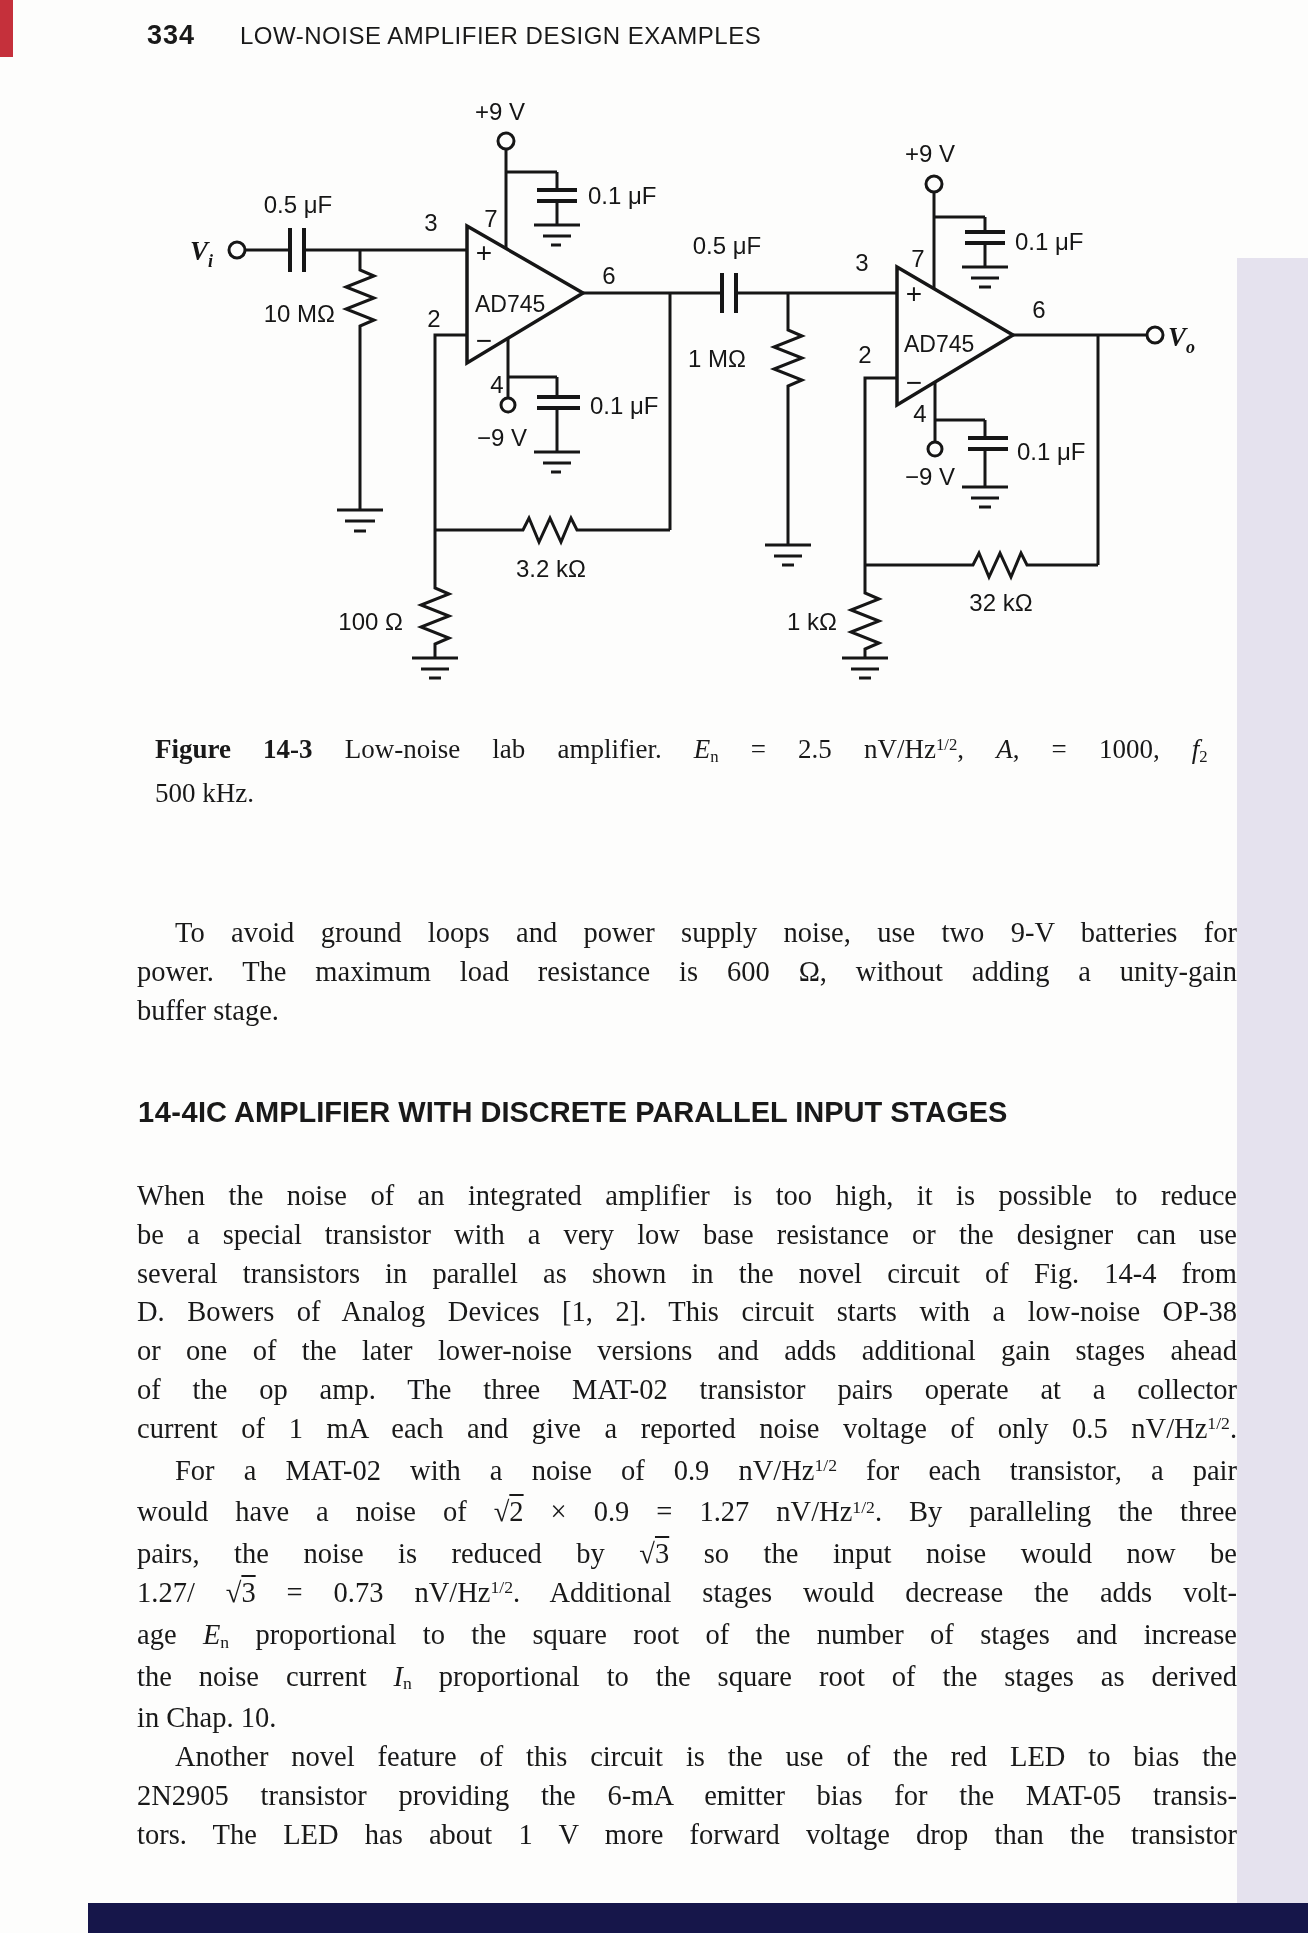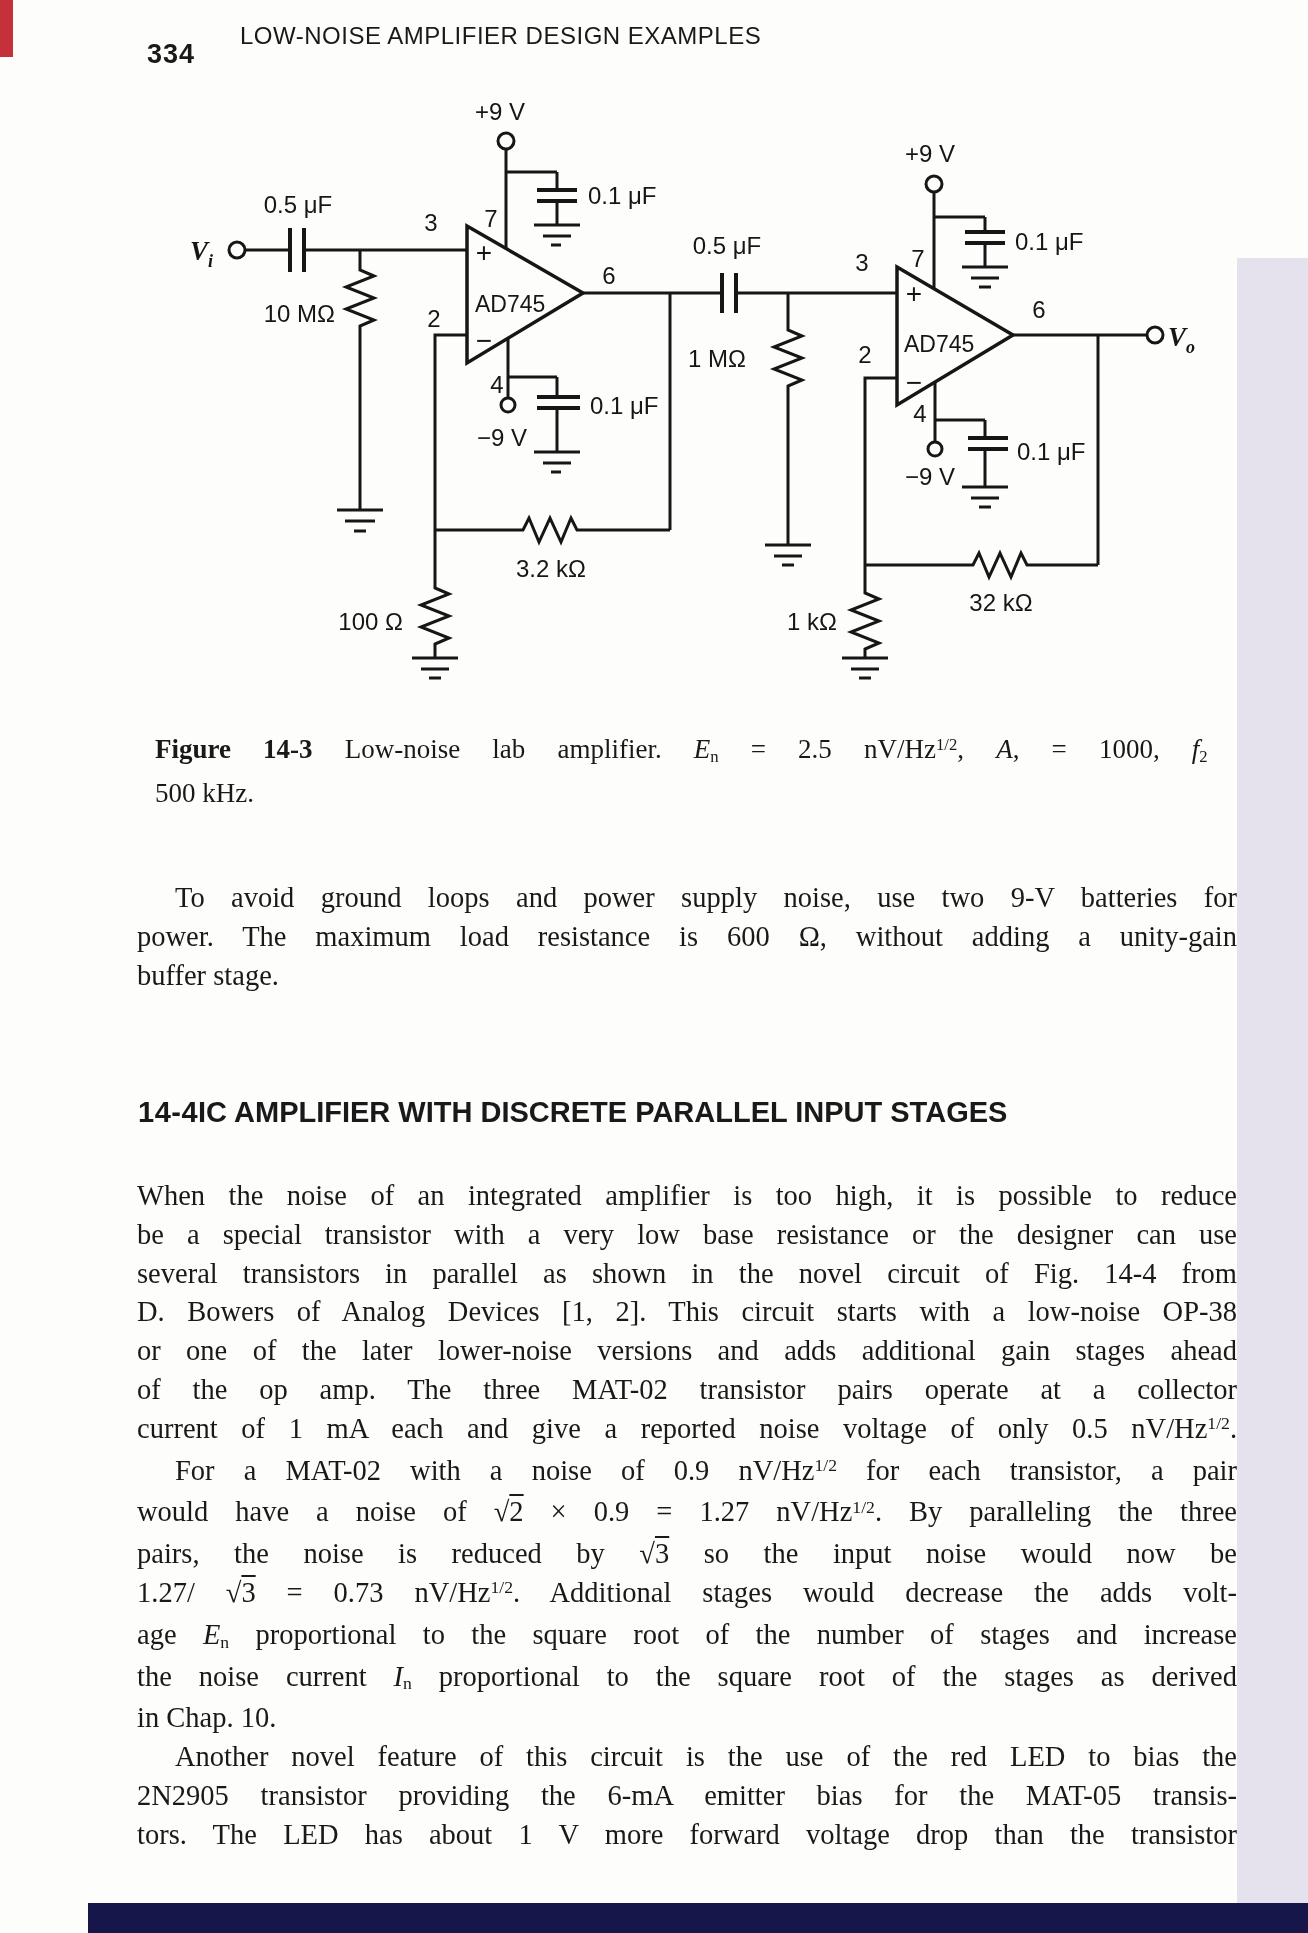--- a/index.html
+++ b/index.html
@@ -1,21 +1,21 @@
 <!DOCTYPE html>
 <html><head>
 <meta charset="utf-8">
 <style>
   html,body{margin:0;padding:0;background:#888;}
   #page{position:relative;width:1308px;height:1933px;background:#fdfdfc;overflow:hidden;
         font-family:"Liberation Serif","DejaVu Serif",serif;color:#191919;}
   
   #header{position:absolute;top:20px;left:0;width:100%;height:40px;}
   #page-number{position:absolute;left:147px;top:0;font-family:"Liberation Sans","DejaVu Sans",sans-serif;
-        font-weight:bold;font-size:27px;letter-spacing:1px;margin-top:19px;}
+        font-weight:bold;font-size:27px;letter-spacing:1px;}
   #running-title{position:absolute;left:240px;top:2px;font-family:Liberation Sans, sans-serif;
         font-size:24px;letter-spacing:0.5px;}
   
   #circuit-svg{position:absolute;left:0;top:60px;width:1308px;height:660px;}
   .wire{stroke:#161616;stroke-width:3;fill:none;}
   .plate{stroke:#161616;stroke-width:4;fill:none;}
   .tri{stroke:#161616;stroke-width:3.5;fill:#fdfdfc;}
   .term{stroke:#161616;stroke-width:3;fill:#fdfdfc;}
   .clabel{font-family:"Liberation Sans","DejaVu Sans",sans-serif;font-size:24px;fill:#161616;}
   .sign{font-size:28px;}
@@ -150,21 +150,21 @@
   <div id="caption">
       <div class="tline"><span class="seg-b">Figure 14-3</span><span>  Low-noise lab amplifier. </span><span class="seg-i">E</span><span class="seg-sub">n</span><span> = 2.5 nV/Hz</span><span class="seg-sup">1/2</span><span>, </span><span class="seg-i">A</span><span>, = 1000, </span><span class="seg-i">f</span><span class="seg-sub">2</span><span> =</span></div>
       <div class="tline lastline"><span>500 kHz.</span></div>
     </div>
 
   <div id="section-heading">
     <span id="section-number">14-4</span><span id="section-title">IC AMPLIFIER WITH DISCRETE PARALLEL INPUT STAGES</span>
   </div>
 
   <div id="text-blocks">
-      <div class="textblock" style="top: 879px;">
+      <div class="textblock" style="top: 914px;">
         <div class="tline ind"><span>To avoid ground loops and power supply noise, use two 9-V batteries for</span></div>
         <div class="tline"><span>power. The maximum load resistance is 600 Ω, without adding a unity-gain</span></div>
         <div class="tline lastline"><span>buffer stage.</span></div>
       </div>
       <div class="textblock" style="top: 1177px;">
         <div class="tline"><span>When the noise of an integrated amplifier is too high, it is possible to reduce</span></div>
         <div class="tline"><span>be a special transistor with a very low base resistance or the designer can use</span></div>
         <div class="tline"><span>several transistors in parallel as shown in the novel circuit of Fig. 14-4 from</span></div>
         <div class="tline"><span>D. Bowers of Analog Devices [1, 2]. This circuit starts with a low-noise OP-38</span></div>
         <div class="tline"><span>or one of the later lower-noise versions and adds additional gain stages ahead</span></div>

